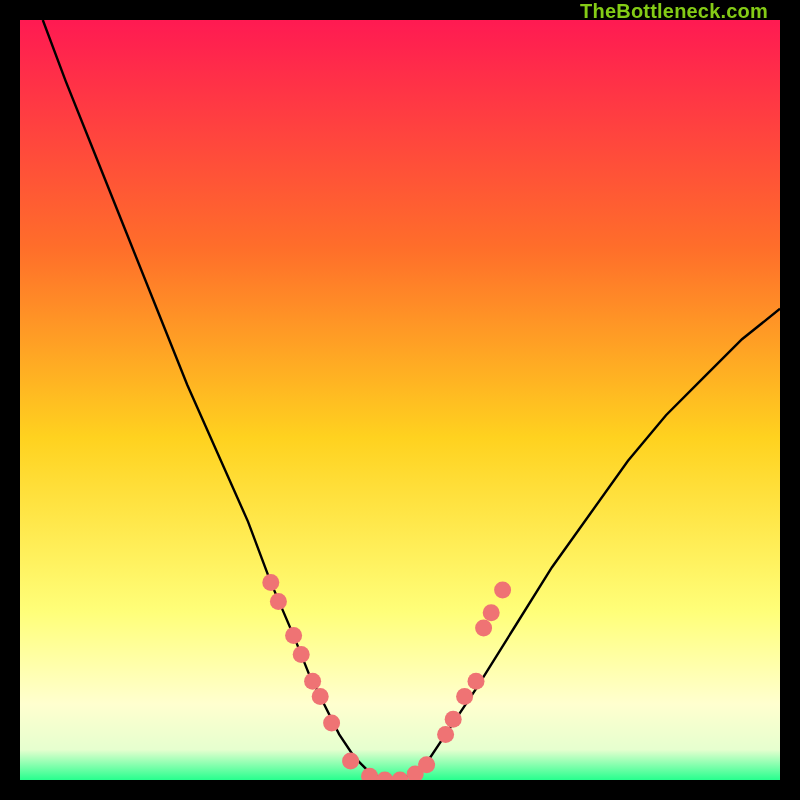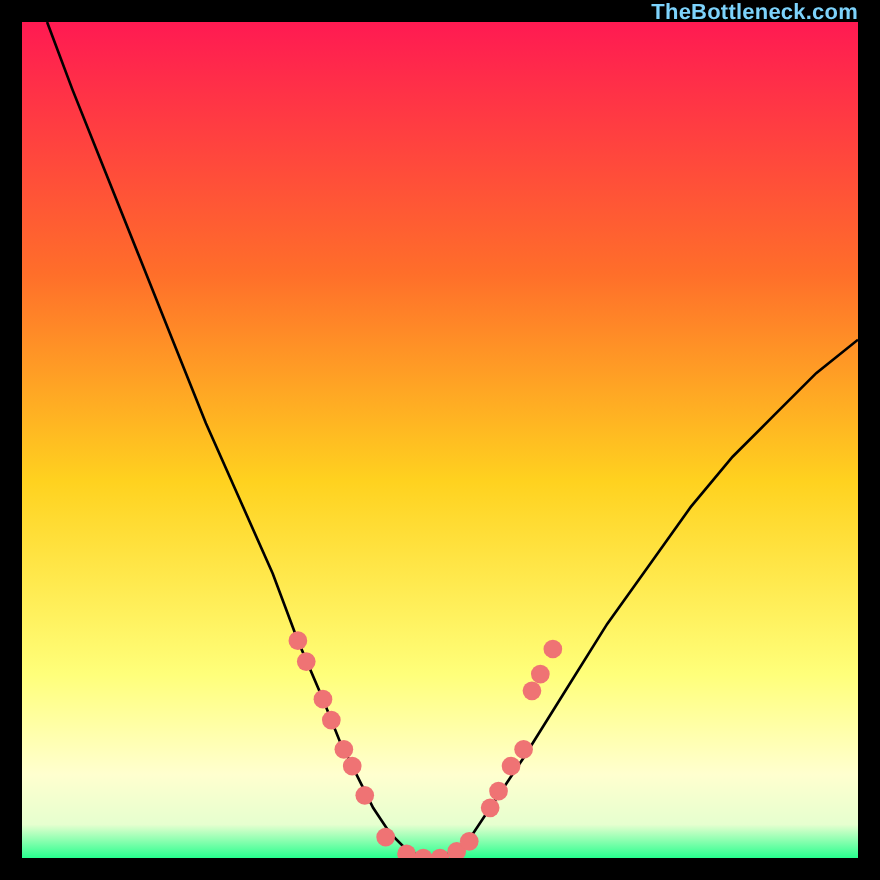--- a/index.html
+++ b/index.html
@@ -21,25 +21,25 @@
   .plot {
     position: absolute;
     left: 0;
     top: 0;
     width: 760px;
     height: 760px;
   }
   .watermark {
     position: absolute;
     top: 0px;
-    right: 20px;
+    right: 32px;
     font-family: Arial, Helvetica, sans-serif;
     font-size: 20px;
     font-weight: bold;
-    color: #7dd3fc;
+    color: #84cc16;
     letter-spacing: 0.2px;
   }
 </style>
 </head>
 <body>
 
 <div class="frame">
   <svg class="plot" viewBox="0 0 760 760">
     <defs>
       <linearGradient id="bg-grad" x1="0" y1="0" x2="0" y2="1">

